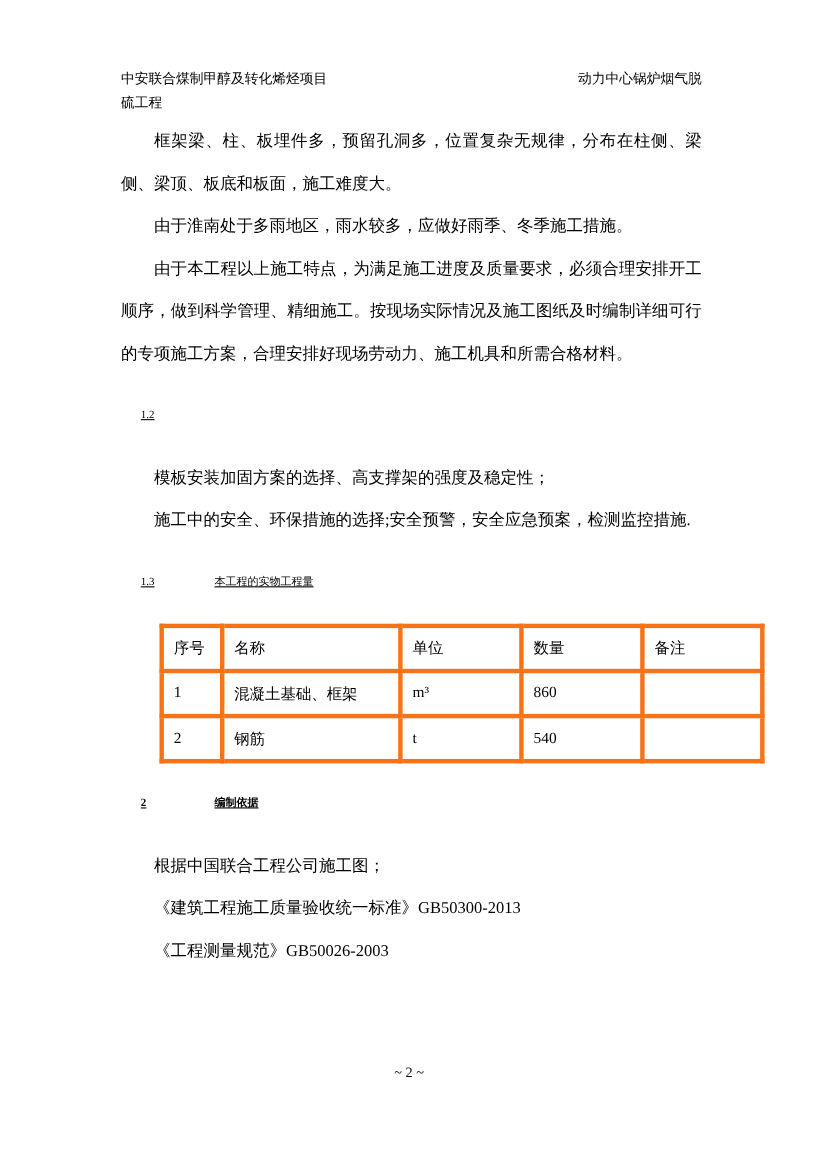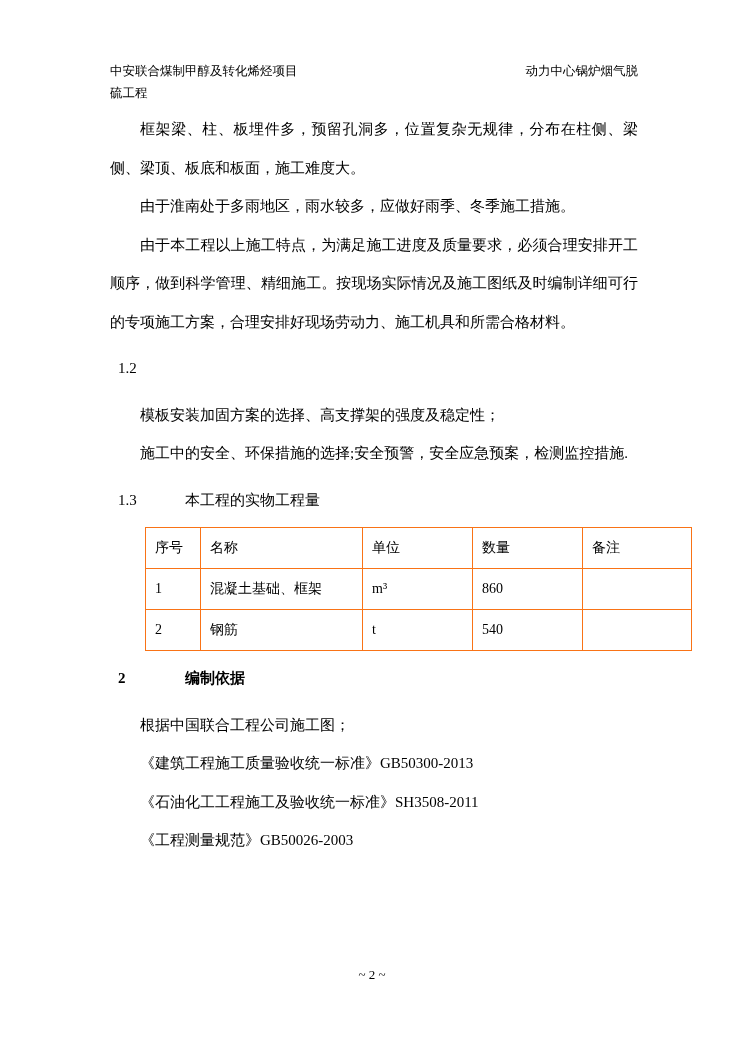--- a/index.html
+++ b/index.html
@@ -16,30 +16,30 @@
     position: absolute; top: 60px; left: 110px; width: 528px;
     font-size: 12.5px; line-height: 22px; text-align: center;
   }
   .header-line { display: flex; justify-content: space-between; }
 
   .content { position: absolute; top: 110px; left: 110px; width: 528px; }
 
   .para { margin: 0; font-size: 15px; line-height: 38.5px; text-align: justify; }
   .para.indent { text-indent: 2em; }
 
-  .sec { display: flex; margin: 8px; font-size: 15px; line-height: 38.5px; font-weight: normal; }
+  .sec { display: flex; margin: 18px; font-size: 10px; line-height: 38.5px; font-weight: normal; text-decoration: underline; }
   .sec .num { flex: 0 0 67px; width: 67px; }
   .sec.bold { font-weight: bold; }
 
   table.qty {
     border-collapse: collapse; table-layout: fixed;
     width: 546px; margin: 8px 0 0 35px;
   }
   table.qty th, table.qty td {
-    border: 1px solid #f97316; height: 41px;
+    border: 4px solid #f97316; height: 41px;
     padding: 0 4px 0 9px; font-size: 14px; font-weight: normal;
     text-align: left; vertical-align: middle; overflow: hidden;
   }
   .col-seq { width: 55px; } .col-name { width: 162px; }
   .col-unit { width: 110px; } .col-qtyn { width: 110px; } .col-note { width: 109px; }
 
   .footer {
     position: absolute; top: 966px; left: 0; width: 744px;
     text-align: center; font-size: 13px; line-height: 18px;
   }
@@ -112,21 +112,20 @@
       </tbody>
     </table>
 
     <div class="sec bold">
       <span class="num">2</span>
       <span>编制依据</span>
     </div>
 
     <p class="para indent">根据中国联合工程公司施工图；</p>
     <p class="para indent">《建筑工程施工质量验收统一标准》GB50300-2013</p>
-    <p class="para indent">《石油化工工程施工及验收统一标准》SH3508-2011</p>
     <p class="para indent">《工程测量规范》GB50026-2003</p>
 
   </div>
 
   <div class="footer">
     <span>~ 2 ~</span>
   </div>
 
 </div>
 

